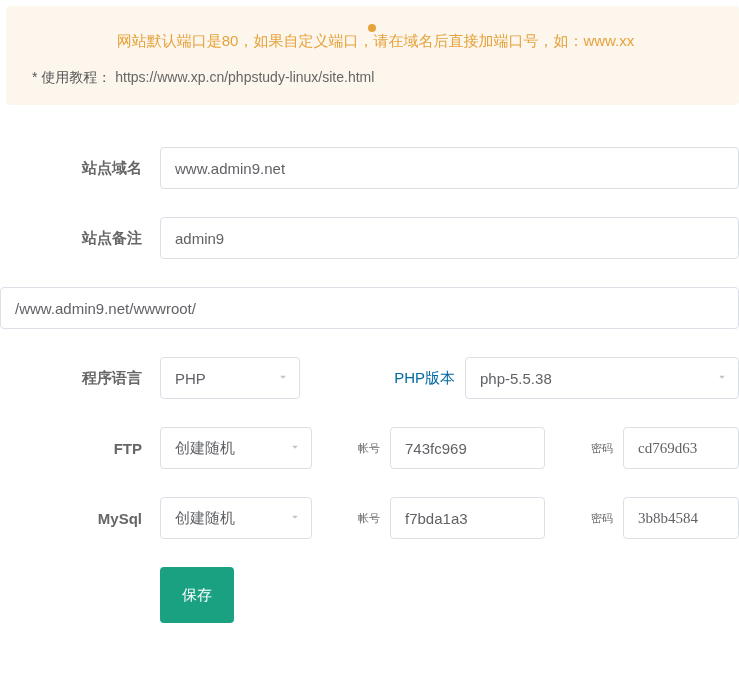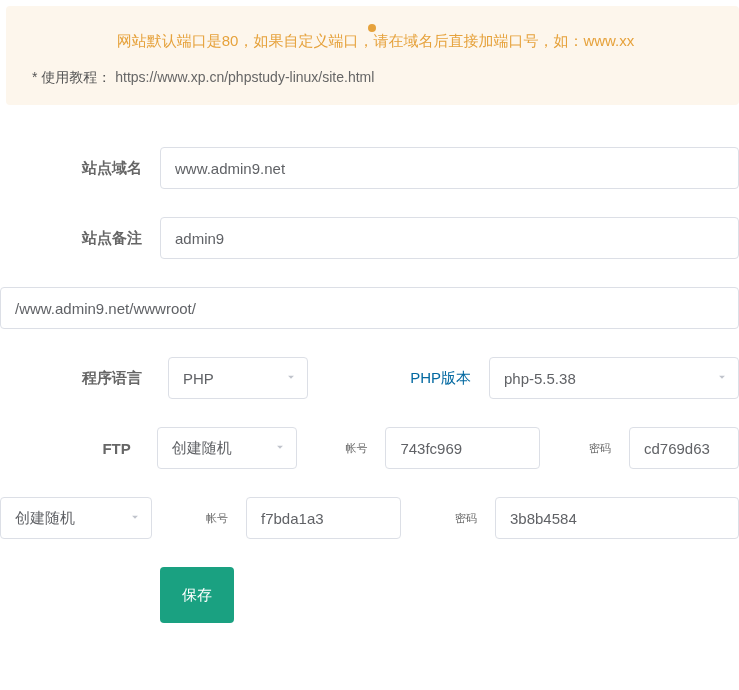--- a/index.html
+++ b/index.html
@@ -13,28 +13,28 @@
     
     .form-area { padding-top: 42px; }
     .form-row { display: flex; align-items: center; margin-bottom: 28px; }
     .label { width: 160px; text-align: right; color: #666; font-size: 15px; padding-right: 18px; font-weight: bold; }
     .label-sm { width: 60px; text-align: right; color: #666; font-size: 11px; padding-right: 10px; }
     .label-mid { width: 115px; text-align: right; color: #0369a1; font-size: 15px; padding-right: 10px; }
     
     .input { height: 42px; border: 1px solid #dcdfe6; border-radius: 4px; padding: 0 14px; font-size: 15px; color: #606266; outline: none; background: #fff; }
     .input-full { flex: 1; }
     .input-md { width: 152px; }
-    .input-sm { width: 110px; }
+    .input-sm { width: 110px; font-family: Liberation Serif, serif; }
     
     .select-wrap { position: relative; display: inline-flex; align-items: center; }
     .select-wrap .input { padding-right: 32px; width: 100%; }
     .select-wrap .chevron { position: absolute; right: 10px; pointer-events: none; }
     .chevron svg { width: 14px; height: 14px; fill: #c0c4cc; }
     
-    .row-multi { gap: 8px; }
+    .row-multi { gap: 0; }
     
     .btn-save { background: #1aa181; color: #fff; border: none; height: 56px; padding: 0 22px; font-size: 15px; border-radius: 4px; cursor: pointer; }
   </style>
 </head>
 <body>
 
 <div class="notice-box">
   <div class="notice-line1">
     <span class="notice-dot"></span>
     <span>网站默认端口是80，如果自定义端口，请在域名后直接加端口号，如：www.xx</span>
@@ -92,20 +92,21 @@
           </svg>
       </span>
     </div>
     <div class="label-sm" style="width:78px;">帐号</div>
     <input class="input input-md" style="width: 155px;" value="743fc969">
     <div class="label-sm" style="width:78px;">密码</div>
     <input class="input input-sm" style="flex: 1 1 0%;" value="cd769d63">
   </div>
 
   <div class="form-row row-multi">
+    <div class="label">MySql</div>
     <div class="select-wrap" style="width:152px;">
       <input class="input" readonly="" value="创建随机" style="">
       <span class="chevron">
         <svg viewBox="0 0 24 24">
             <path d="M7 10l5 5 5-5z"></path>
           </svg>
       </span>
     </div>
     <div class="label-sm" style="width:78px;">帐号</div>
     <input class="input input-md" style="width: 155px;" value="f7bda1a3">

